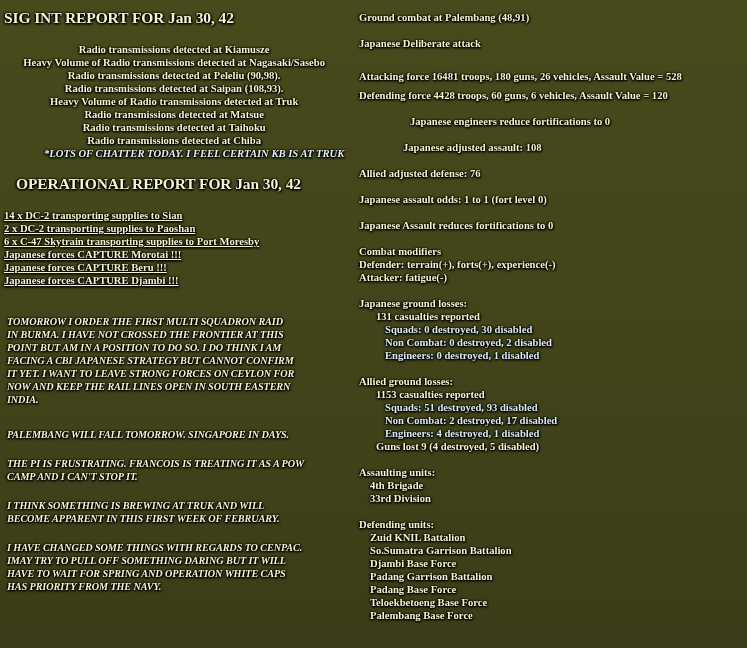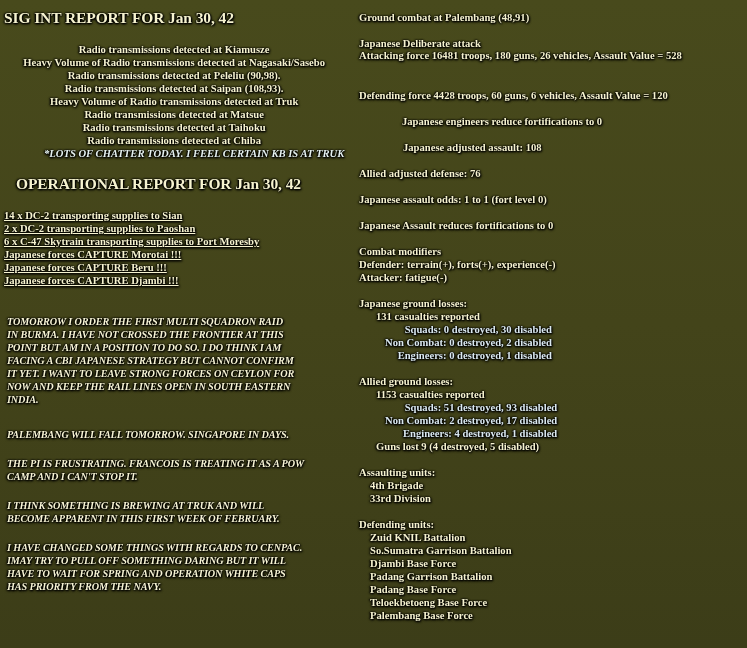--- a/index.html
+++ b/index.html
@@ -52,21 +52,21 @@
     .note-italic {
       font-style: italic;
       color: #e6f2f0;
       margin-left: 40px;
     }
     .r-line {
       font-size: 10.6px;
       line-height: 13px;
     }
     .indent1 { padding-left: 17px; }
-    .indent2 { padding-left: 26px; text-align: right; }
+    .indent2 { padding-left: 26px; }
     .indent-unit { padding-left: 11px; }
     .blue { color: #dbe9f0; }
   </style>
 </head>
 <body>
 
 <div class="col-left">
 
   <div class="txt heading" style="position:absolute; top:9px; left:0;">SIG INT REPORT FOR Jan 30, 42</div>
 
@@ -121,23 +121,23 @@
     <div class="txt italic-caps">I HAVE CHANGED SOME THINGS WITH REGARDS TO CENPAC.</div>
     <div class="txt italic-caps">IMAY TRY TO PULL OFF SOMETHING DARING BUT IT WILL</div>
     <div class="txt italic-caps">HAVE TO WAIT FOR SPRING AND OPERATION WHITE CAPS</div>
     <div class="txt italic-caps">HAS PRIORITY FROM THE NAVY.</div>
   </div>
 </div>
 
 <div class="col-right">
   <div class="txt r-line" style="position:absolute; top:11px; left:0;">Ground combat at Palembang (48,91)</div>
   <div class="txt r-line" style="position:absolute; top:37px; left:0;">Japanese Deliberate attack</div>
-  <div class="txt r-line" style="position:absolute; top:49px; left:0;font-family:Liberation Serif, serif;">Attacking force 16481 troops, 180 guns, 26 vehicles, Assault Value = 528</div>
+  <div class="txt r-line" style="position:absolute; top:70px; left:0;font-family:Liberation Serif, serif;">Attacking force 16481 troops, 180 guns, 26 vehicles, Assault Value = 528</div>
   <div class="txt r-line" style="position:absolute; top:89px; left:0;">Defending force 4428 troops, 60 guns, 6 vehicles, Assault Value = 120</div>
-  <div class="txt r-line" style="position:absolute; top:115px; left:0;padding-left:43px;">Japanese engineers reduce fortifications to 0</div>
+  <div class="txt r-line" style="position:absolute; top:115px; left:8px;padding-left:43px;">Japanese engineers reduce fortifications to 0</div>
   <div class="txt r-line" style="position:absolute; top:141px; left:0;padding-left:44px;">Japanese adjusted assault: 108</div>
   <div class="txt r-line" style="position:absolute; top:167px; left:0;">Allied adjusted defense: 76</div>
   <div class="txt r-line" style="position:absolute; top:193px; left:0;">Japanese assault odds: 1 to 1 (fort level 0)</div>
   <div class="txt r-line" style="position:absolute; top:219px; left:0;">Japanese Assault reduces fortifications to 0</div>
 
   <div style="position:absolute; top:245px; left:0;">
     <div class="txt r-line">Combat modifiers</div>
     <div class="txt r-line">Defender: terrain(+), forts(+), experience(-)</div>
     <div class="txt r-line">Attacker: fatigue(-)</div>
   </div>

